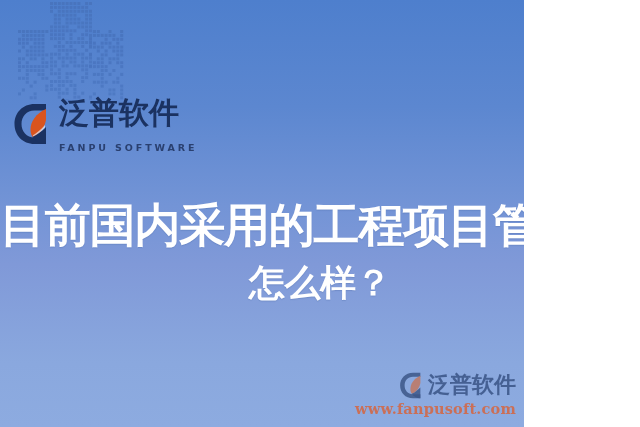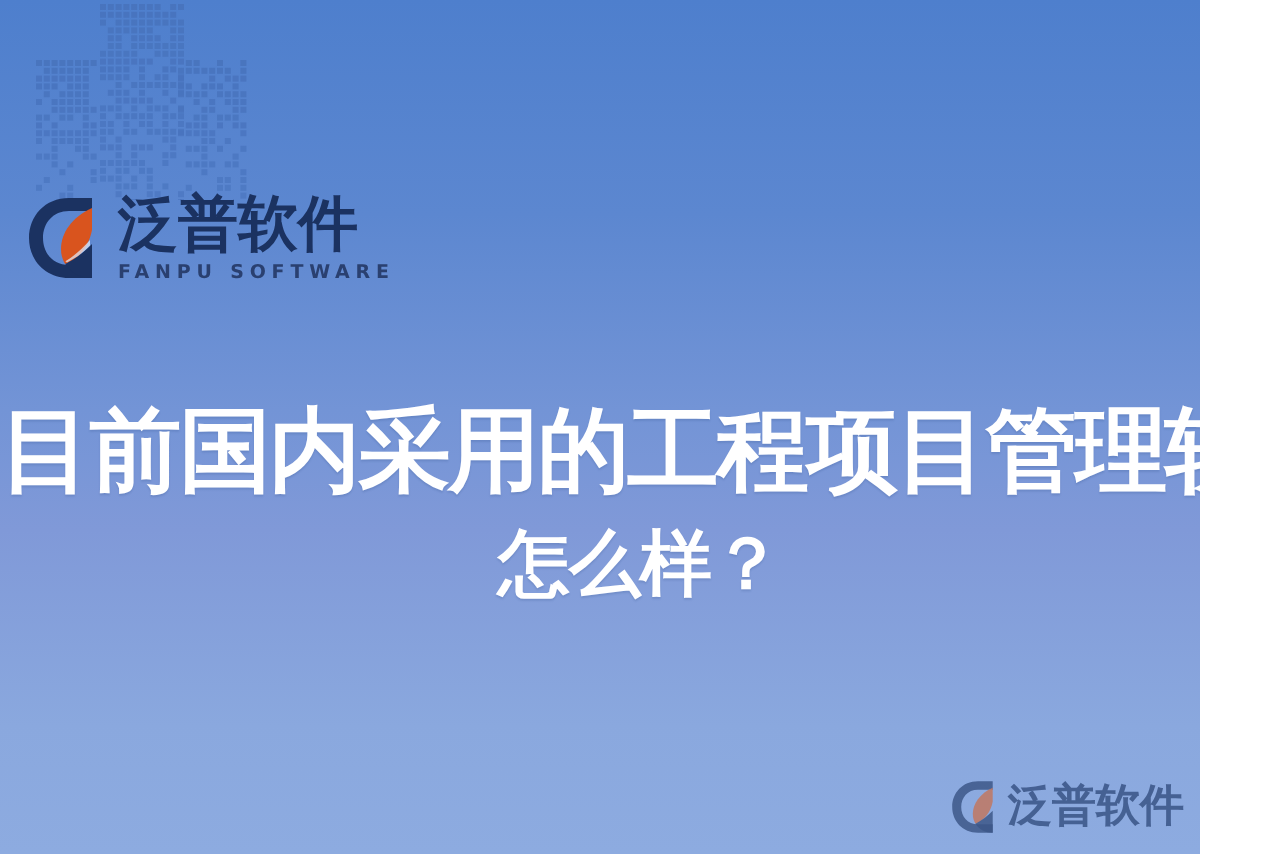--- a/index.html
+++ b/index.html
@@ -2,21 +2,21 @@
 <html><head>
 <meta charset="utf-8">
 <style>
   html, body {
     margin: 0;
     padding: 0;
     background: #ffffff;
   }
   #banner {
     position: relative;
-    width: 600px;
+    width: 524px;
     height: 427px;
     overflow: hidden;
     background: linear-gradient(to bottom, #4e7fcd 0%, #5c87d0 25%, #7394d6 48%, #8099d8 62%, #8aa8de 85%, #8dabe0 100%);
     font-family: "DejaVu Sans", "Liberation Sans", sans-serif;
     user-select: none;
   }
 
   
   #skyline {
     position: absolute;
@@ -54,21 +54,21 @@
     line-height: 1.02;
     letter-spacing: 0px;
     white-space: nowrap;
   }
   .brand-en {
     font-size: 9.5px;
     font-weight: bold;
     color: #2a4070;
     letter-spacing: 2.9px;
     line-height: 1.2;
-    margin-top: 2px;
+    margin-top: 13px;
     white-space: nowrap;
     text-align: center;
   }
 
   
   #headline {
     position: absolute;
     left: 0;
     top: 196px;
     width: 640px;
@@ -535,15 +535,16 @@
 
   <div id="watermark">
     <div id="watermark-row">
       <svg id="watermark-mark" viewBox="0 0 40 42" width="26" height="27">
         <path d="M21.5 1 C9.5 1 1.5 10 1.5 21 C1.5 32 9.5 41 21.5 41 L33 41 L33 34.5 L21.5 34.5 C13.5 34.5 8.5 28.5 8.5 21 C8.5 13.5 13.5 7.5 21.5 7.5 L33 7.5 L33 1 Z" fill="#2b4576" opacity="0.85"></path>
         <path d="M33 6 C23 10.5 17.5 18.5 17.5 26.5 C17.5 29.5 18.3 32 19.6 34 C26.5 31.5 31.5 25 33 17 Z" fill="#c9704f" opacity="0.9"></path>
         <path d="M19.6 34 C22.5 38.5 27.5 41 33 41 L33 24 C29 28 24.6 31.6 19.6 34 Z" fill="#2b4576" opacity="0.85"></path>
       </svg>
       <div class="wm-cn">泛普软件</div>
     </div>
+    <div class="wm-url">www.fanpusoft.com</div>
   </div>
 
 </div>
 
 </body></html>

